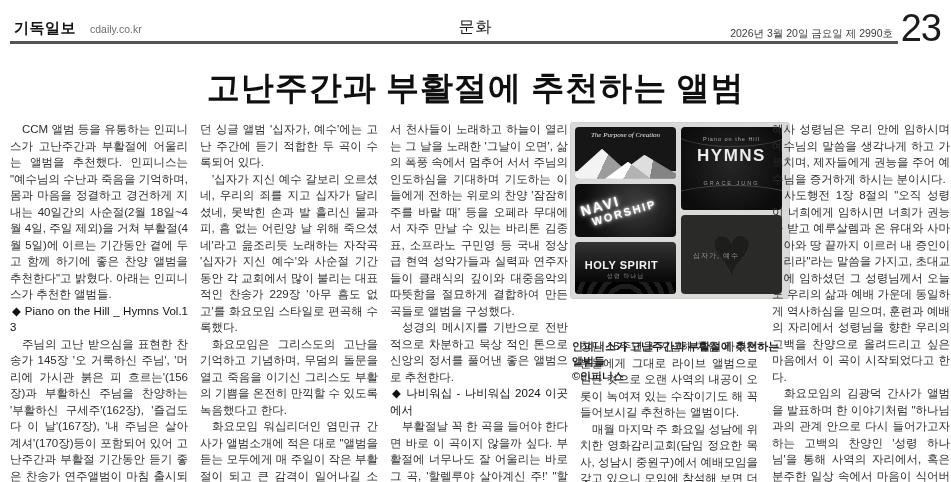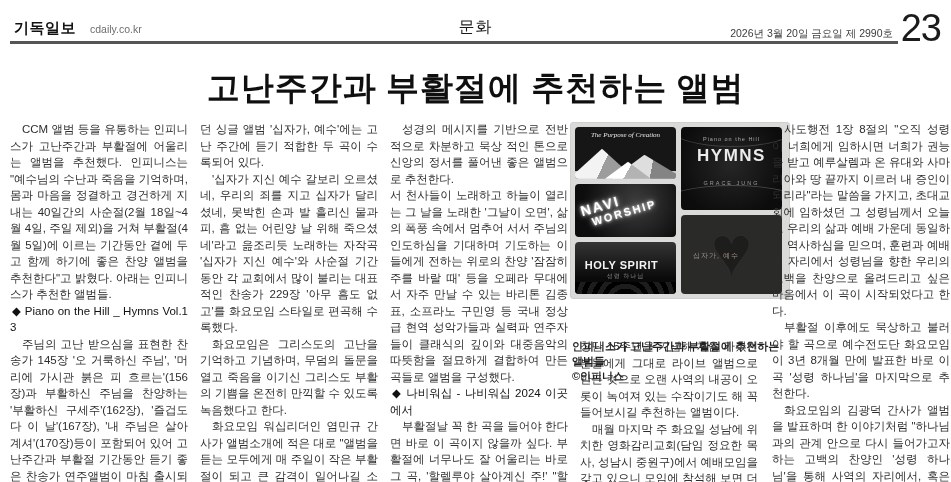--- a/index.html
+++ b/index.html
@@ -118,22 +118,22 @@
 
   <div class="col col-2">
     <p class="body-p cont">던 싱글 앨범 '십자가, 예수'에는 고난 주간에 듣기 적합한 두 곡이 수록되어 있다.</p>
     <p class="body-p">'십자가 지신 예수 갈보리 오르셨네, 우리의 죄를 지고 십자가 달리셨네, 못박힌 손과 발 흘리신 물과 피, 흠 없는 어린양 날 위해 죽으셨네'라고 읊조리듯 노래하는 자작곡 '십자가 지신 예수'와 사순절 기간동안 각 교회에서 많이 불리는 대표적인 찬송가 229장 '아무 흠도 없고'를 화요모임 스타일로 편곡해 수록했다.</p>
     <p class="body-p">화요모임은 그리스도의 고난을 기억하고 기념하며, 무덤의 돌문을 열고 죽음을 이기신 그리스도 부활의 기쁨을 온전히 만끽할 수 있도록 녹음했다고 한다.</p>
     <p class="body-p">화요모임 워십리더인 염민규 간사가 앨범소개에 적은 대로 "앨범을 듣는 모두에게 매 주일이 작은 부활절이 되고 큰 감격이 일어나길 소망"한다.</p>
 
   </div>
 
   <div class="col col-3">
+    <p class="body-p cont">서 천사들이 노래하고 하늘이 열리는 그 날을 노래한 '그날이 오면', 삶의 폭풍 속에서 멈추어 서서 주님의 인도하심을 기대하며 기도하는 이들에게 전하는 위로의 찬양 '잠잠히 주를 바랄 때' 등을 오페라 무대에서 자주 만날 수 있는 바리톤 김종표, 소프라노 구민영 등 국내 정상급 현역 성악가들과 실력파 연주자들이 클래식의 깊이와 대중음악의 따뜻함을 절묘하게 결합하여 만든 곡들로 앨범을 구성했다.</p>
     <p class="body-p">성경의 메시지를 기반으로 전반적으로 차분하고 묵상 적인 톤으로 신앙의 정서를 풀어낸 좋은 앨범으로 추천한다.</p>
-    <p class="body-p cont">서 천사들이 노래하고 하늘이 열리는 그 날을 노래한 '그날이 오면', 삶의 폭풍 속에서 멈추어 서서 주님의 인도하심을 기대하며 기도하는 이들에게 전하는 위로의 찬양 '잠잠히 주를 바랄 때' 등을 오페라 무대에서 자주 만날 수 있는 바리톤 김종표, 소프라노 구민영 등 국내 정상급 현역 성악가들과 실력파 연주자들이 클래식의 깊이와 대중음악의 따뜻함을 절묘하게 결합하여 만든 곡들로 앨범을 구성했다.</p>
     <p class="body-h">◆ 나비워십 - 나비워십 2024 이곳에서</p>
     <p class="body-p">부활절날 꼭 한 곡을 들어야 한다면 바로 이 곡이지 않을까 싶다. 부활절에 너무나도 잘 어울리는 바로 그 곡, '할렐루야 살아계신 주!' "할렐루야 살아계신 주 죽음 이기시고 무덤에서 일어난 살아계신 주님 영원히 계시네 할렐루야 살아계신 주".</p>
 
   </div>
 
   <figure class="collage">
     <div class="collage-col">
       <div class="cover purpose">
         <div class="purpose-title">The Purpose of Creation</div>
         <div class="mtn mtn-base"></div>
@@ -170,19 +170,19 @@
     <div>©인피니스</div>
   </div>
 
   <div class="col col-4">
     <p class="body-p cont">창단 15주년을 기념해 처음 가졌던 분들에게 그대로 라이브 앨범으로 만든 것으로 오랜 사역의 내공이 오롯이 녹여져 있는 수작이기도 해 꼭 들어보시길 추천하는 앨범이다.</p>
     <p class="body-p">매월 마지막 주 화요일 성남에 위치한 영화감리교회(담임 정요한 목사, 성남시 중원구)에서 예배모임을 갖고 있으니 모임에 참석해 보면 더 좋을 것 같다.</p>
 
   </div>
 
   <div class="col col-5">
+    <p class="body-p cont">혜사 성령님은 우리 안에 임하시며 예수님의 말씀을 생각나게 하고 가르치며, 제자들에게 권능을 주어 예수님을 증거하게 하시는 분이시다.</p>
     <p class="body-p">사도행전 1장 8절의 "오직 성령이 너희에게 임하시면 너희가 권능을 받고 예루살렘과 온 유대와 사마리아와 땅 끝까지 이르러 내 증인이 되리라"라는 말씀을 가지고, 초대교회에 임하셨던 그 성령님께서 오늘도 우리의 삶과 예배 가운데 동일하게 역사하심을 믿으며, 훈련과 예배의 자리에서 성령님을 향한 우리의 고백을 찬양으로 올려드리고 싶은 마음에서 이 곡이 시작되었다고 한다.</p>
-    <p class="body-p">부활절 이후에도 묵상하고 불러야 할 곡으로 예수전도단 화요모임이 3년 8개월 만에 발표한 바로 이 곡 '성령 하나님'을 마지막으로 추천한다.</p>
     <p class="body-p">화요모임의 김광덕 간사가 앨범을 발표하며 한 이야기처럼 "하나님과의 관계 안으로 다시 들어가고자 하는 고백의 찬양인 '성령 하나님'을 통해 사역의 자리에서, 혹은 분주한 일상 속에서 마음이 식어버렸다고 느끼는 분들, 열정은 있지만 방향을 잃었다고 느끼는 분들에게 이 찬양이 그들의 기도가 되기를" 글을 쓰는 저도 소망한다.</p>
 
   </div>
 
 </div>
 
 </body></html>

